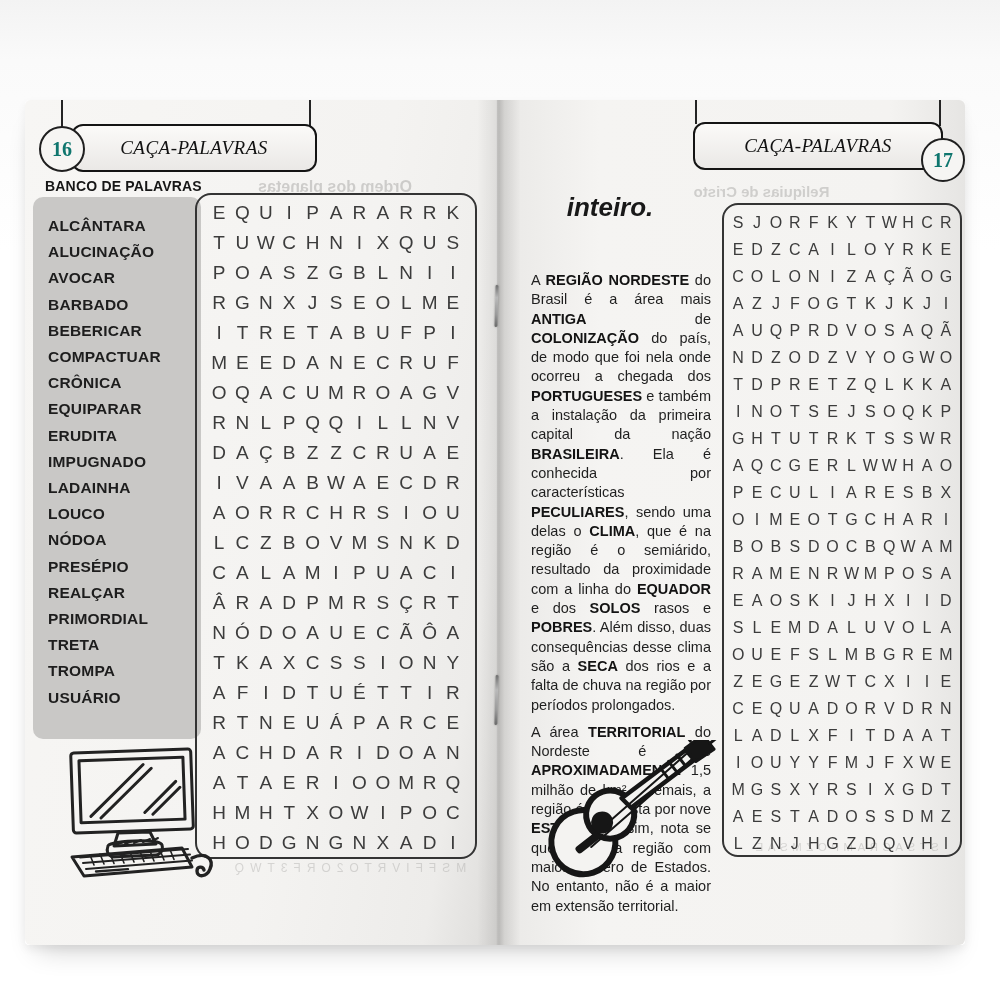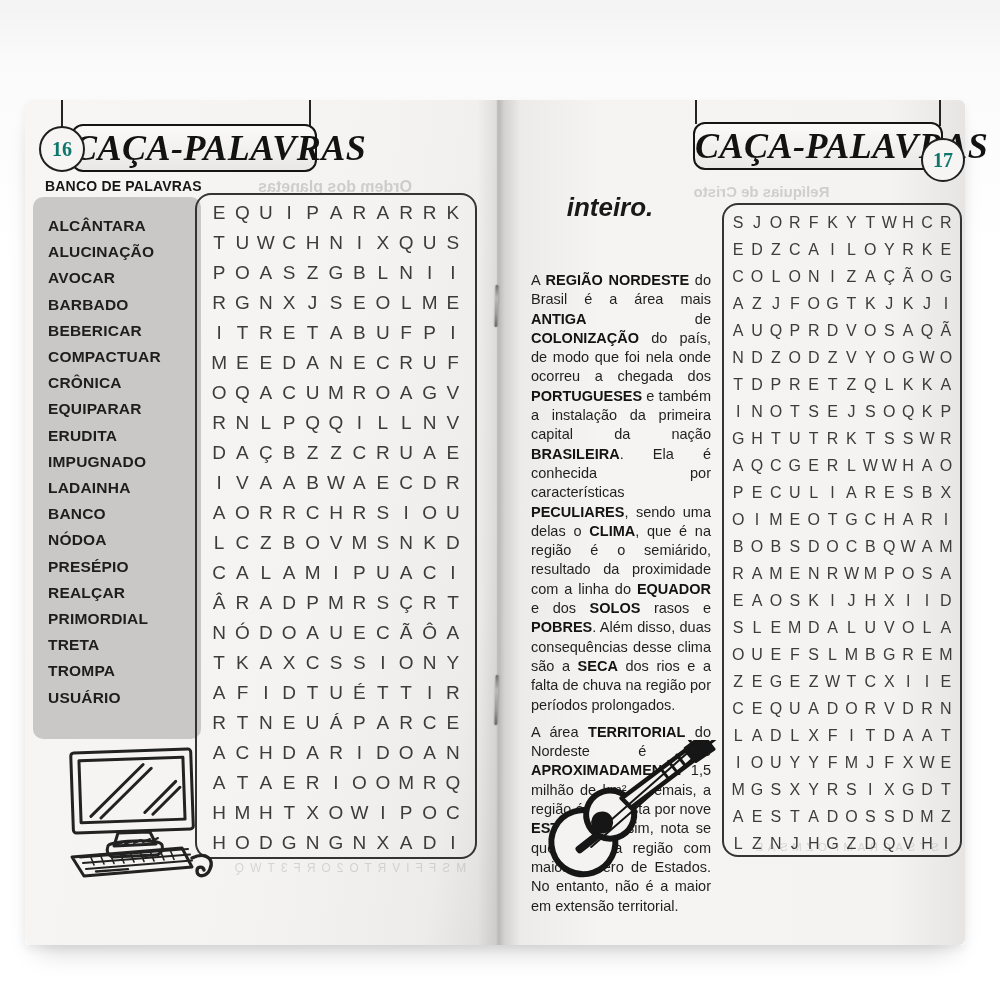--- a/index.html
+++ b/index.html
@@ -37,23 +37,23 @@
   
   .tick{position:absolute;top:0;width:2px;background:#242424;z-index:1;}
   .badge{
     position:absolute;z-index:3;border:2px solid #1f1f1f;border-radius:50%;
     background:#f6f5f3;display:flex;align-items:center;justify-content:center;
     font-family:"Liberation Serif", serif;font-weight:bold;font-size:20px;color:#0f766e;
   }
   .banner{
     position:absolute;z-index:2;height:44px;border:2.5px solid #141414;border-radius:12px;
     background:linear-gradient(180deg,#fbfaf8,#eae8e6);
-    display:flex;align-items:center;
-    font-family:"Liberation Serif", serif;font-style:italic;font-weight:bold;
-    font-size:36px;letter-spacing:0.5px;color:#121212;white-space:nowrap;
+    display:flex;align-items:center;justify-content:center;
+    font-family:"Liberation Serif", serif;font-style:italic;font-weight:normal;
+    font-size:19px;letter-spacing:0.5px;color:#121212;white-space:nowrap;
   }
   .page-left .tick.t1{left:36px;height:28px;}
   .page-left .tick.t2{left:284px;height:26px;}
   .badge-left{left:14px;top:26px;width:42px;height:42px;}
   .banner-left{left:46px;top:24px;width:242px;}
   .page-right .tick.t1{left:198px;height:24px;}
   .page-right .tick.t2{left:442px;height:26px;}
   .banner-right{left:196px;top:22px;width:246px;}
   .badge-right{left:424px;top:38px;width:40px;height:40px;}
 
@@ -117,21 +117,21 @@
         <div class="word">ALUCINAÇÃO</div>
         <div class="word">AVOCAR</div>
         <div class="word">BARBADO</div>
         <div class="word">BEBERICAR</div>
         <div class="word">COMPACTUAR</div>
         <div class="word">CRÔNICA</div>
         <div class="word">EQUIPARAR</div>
         <div class="word">ERUDITA</div>
         <div class="word">IMPUGNADO</div>
         <div class="word">LADAINHA</div>
-        <div class="word">BANCO</div>
+        <div class="word">LOUCO</div>
         <div class="word">NÓDOA</div>
         <div class="word">PRESÉPIO</div>
         <div class="word">REALÇAR</div>
         <div class="word">PRIMORDIAL</div>
         <div class="word">TRETA</div>
         <div class="word">TROMPA</div>
         <div class="word">USUÁRIO</div>
       </div>
 
     <div class="grid-box grid-left">

